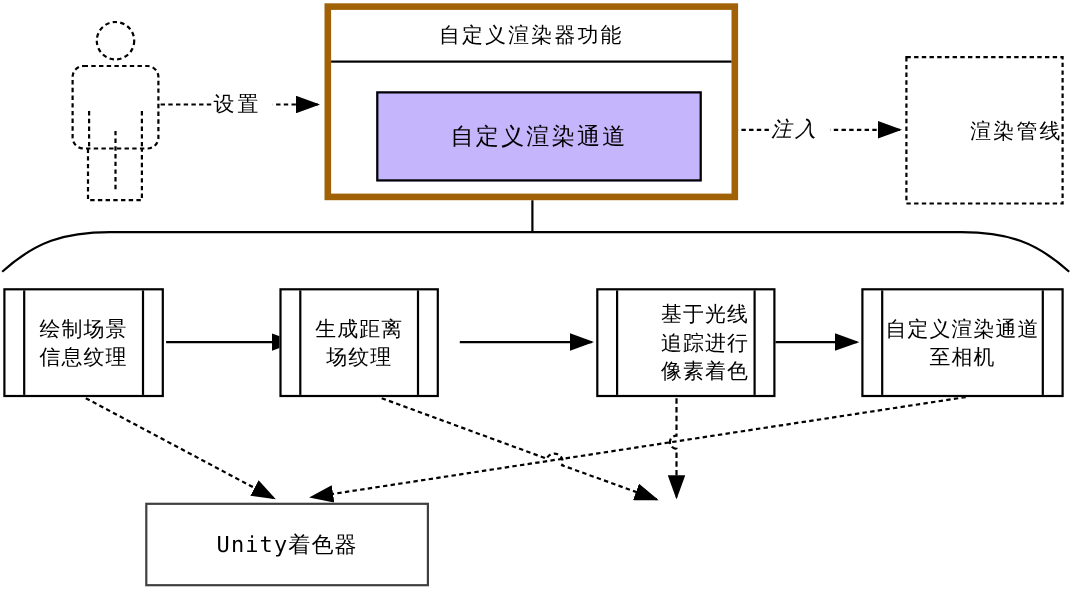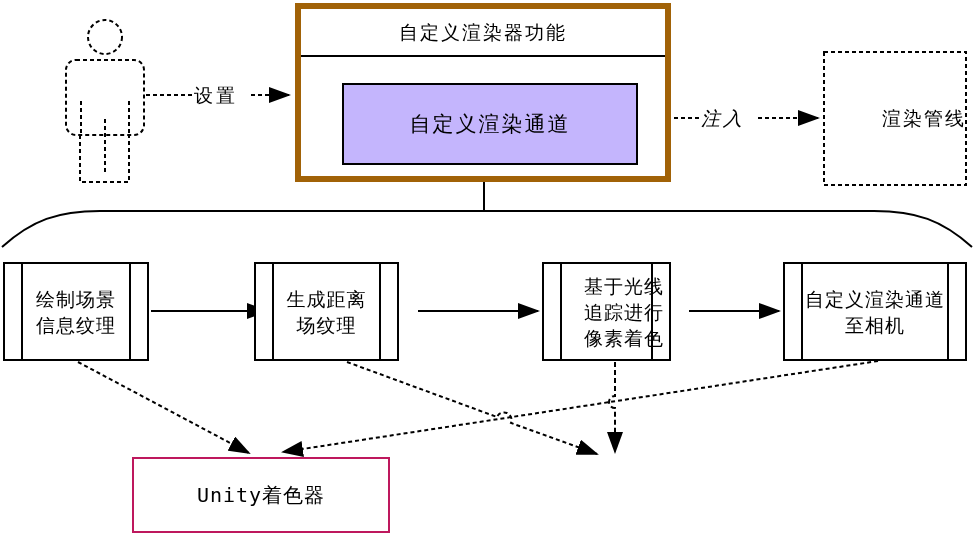--- a/index.html
+++ b/index.html
@@ -31,25 +31,25 @@
     font-size:19px;line-height:26px;letter-spacing:1px;text-align:center;
   }
   .process-box .label{white-space:pre-line;}
   .process-box::before,.process-box::after{
     content:"";position:absolute;top:0;bottom:0;width:0;border-left:2px solid #000;
   }
   .process-box::before{left:16px;}
   .process-box::after{right:16px;}
   .p1{left:3px;top:262px;width:146px;height:99px;}
   .p2{left:254px;top:262px;width:145px;height:99px;}
-  .p3{left:542px;top:262px;width:129px;height:99px;padding-left:35px;}
+  .p3{left:542px;top:262px;width:163px;height:99px;padding-left:35px;}
   .p4{left:783px;top:262px;width:184px;height:99px;}
   
   .shader-box{
-    border:2px solid #be185d;display:flex;align-items:center;justify-content:center;
+    border:2px solid #404040;display:flex;align-items:center;justify-content:center;
     font-size:20px;letter-spacing:1px;
     font-family:"DejaVu Sans Mono","DejaVu Sans",sans-serif;
   }
   .s1{left:132px;top:457px;width:258px;height:76px;}
   .s2{left:487px;top:457px;width:258px;height:75px;}
   
   .edge-label{
     position:absolute;background:#fff;text-align:left;font-size:19px;letter-spacing:3px;
     line-height:24px;height:24px;
   }

